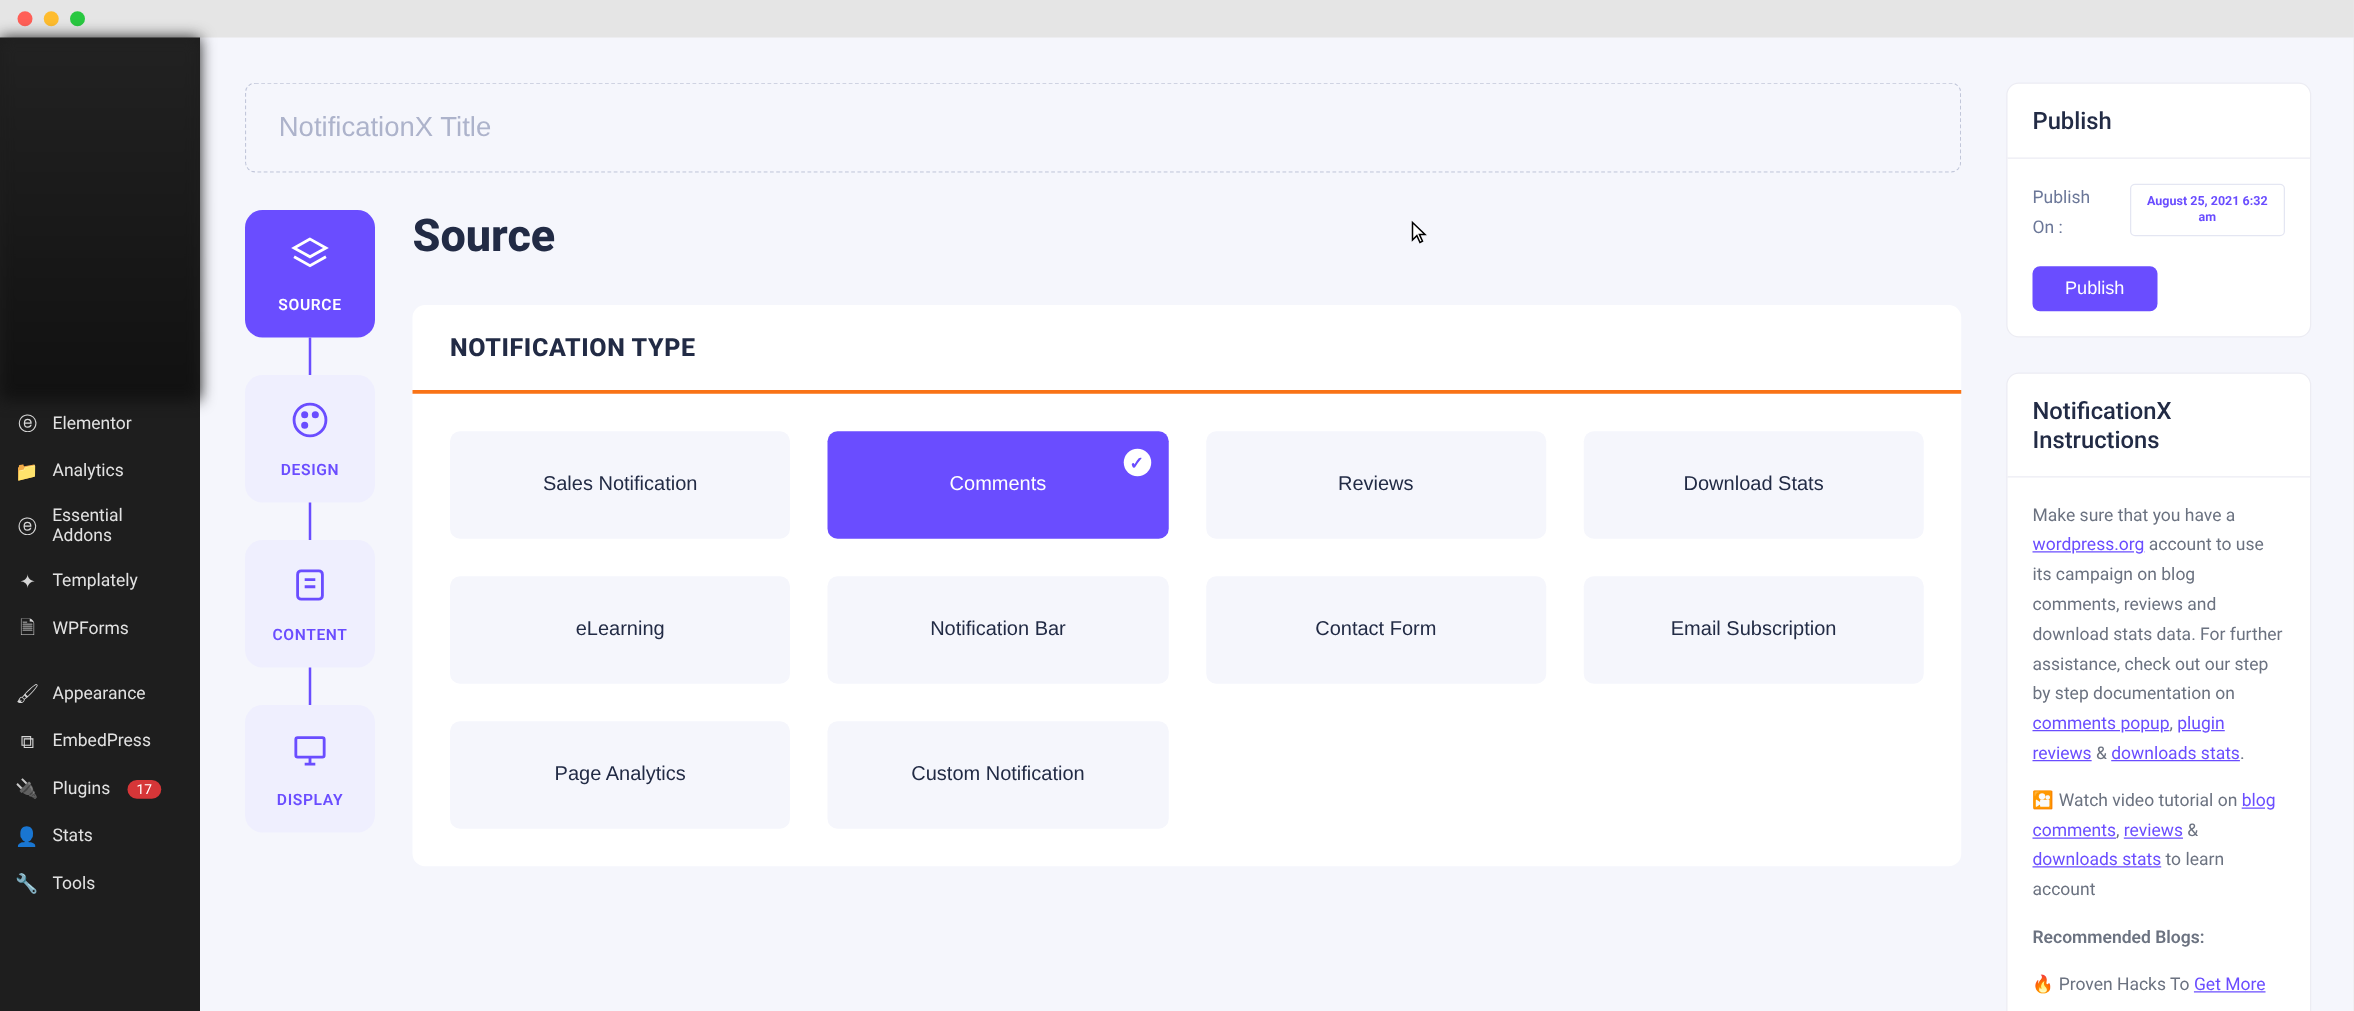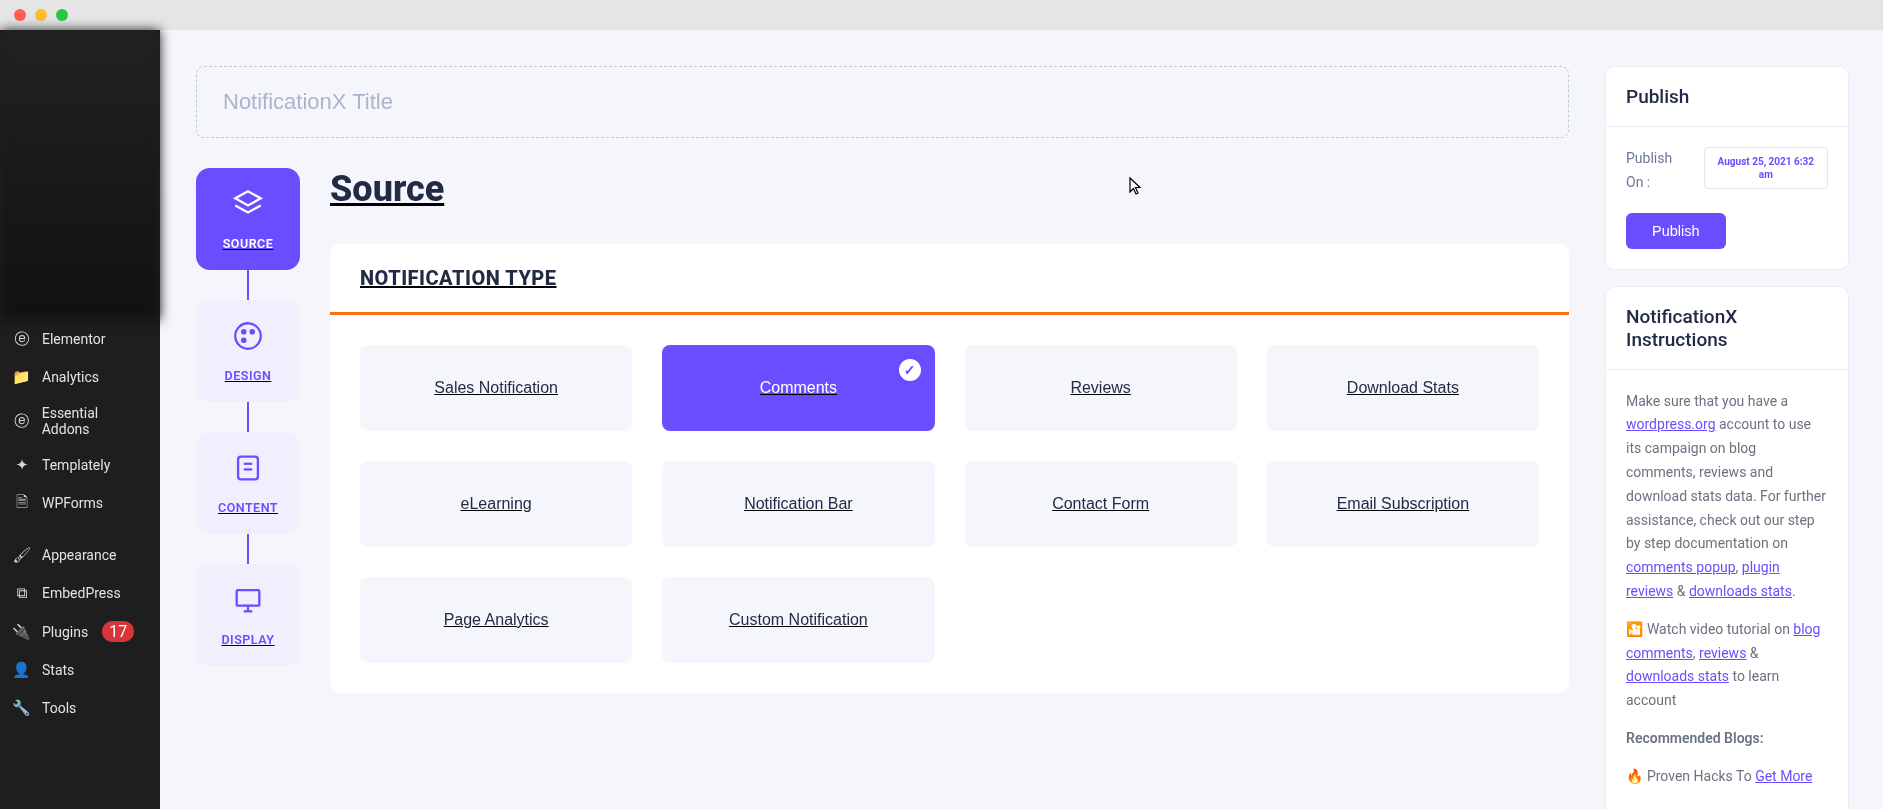--- a/index.html
+++ b/index.html
@@ -46,32 +46,31 @@
   padding: 9px 12px;
   cursor: pointer;
   color: #e2e2e2;
 }
 .sidebar-icon {
   width: 20px; height: 20px; display: flex; align-items: center; justify-content: center;
   font-size: 15px; color: #d6d6d6;
 }
 .sidebar-badge {
   background: #d63638; color: #fff; border-radius: 10px;
-  font-size: 16px; padding: 1px 7px; margin-left: 4px;
+  font-size: 11px; padding: 1px 7px; margin-left: 4px;
 }
 .main {
   flex: 1;
   background: #f5f6fc;
   display: flex;
 }
 .content-wrap {
   flex: 1;
   padding: 36px 36px 0 36px;
   position: relative;
-  text-decoration: underline;
 }
 .title-input-wrap {
   border: 1.5px dashed #c2c7da;
   border-radius: 8px;
   padding: 22px 26px;
   margin-bottom: 30px;
 }
 .title-input {
   border: none;
   background: transparent;
@@ -154,21 +153,21 @@
   position: absolute; top: 14px; right: 14px;
   width: 22px; height: 22px; border-radius: 50%;
   background: #fff; display: flex; align-items: center; justify-content: center;
   color: #6a4dff; font-size: 14px; font-weight: bold;
 }
 .right-col {
   width: 278px;
   padding: 36px 34px 0 0;
   display: flex;
   flex-direction: column;
-  gap: 16px;
+  gap: 28px;
 }
 .side-card {
   background: #fff;
   border-radius: 10px;
   border: 1px solid #ececf3;
 }
 .side-card-head {
   padding: 18px 20px;
   font-size: 19px;
   color: #222b45;

